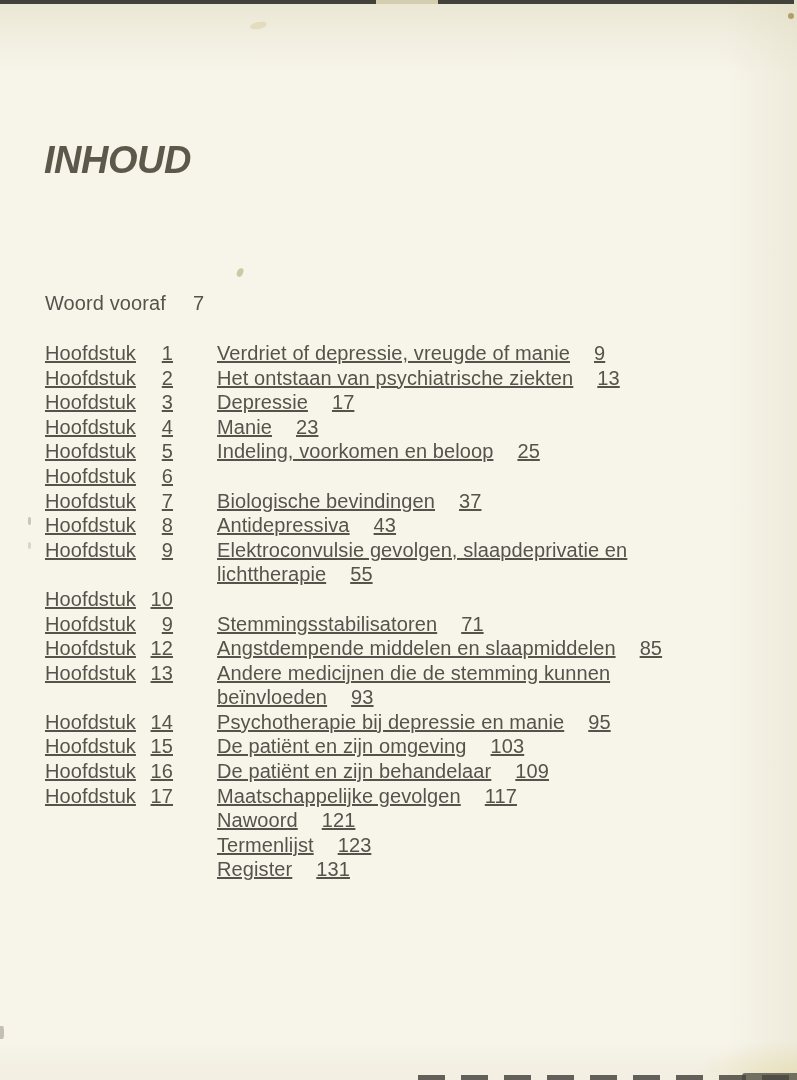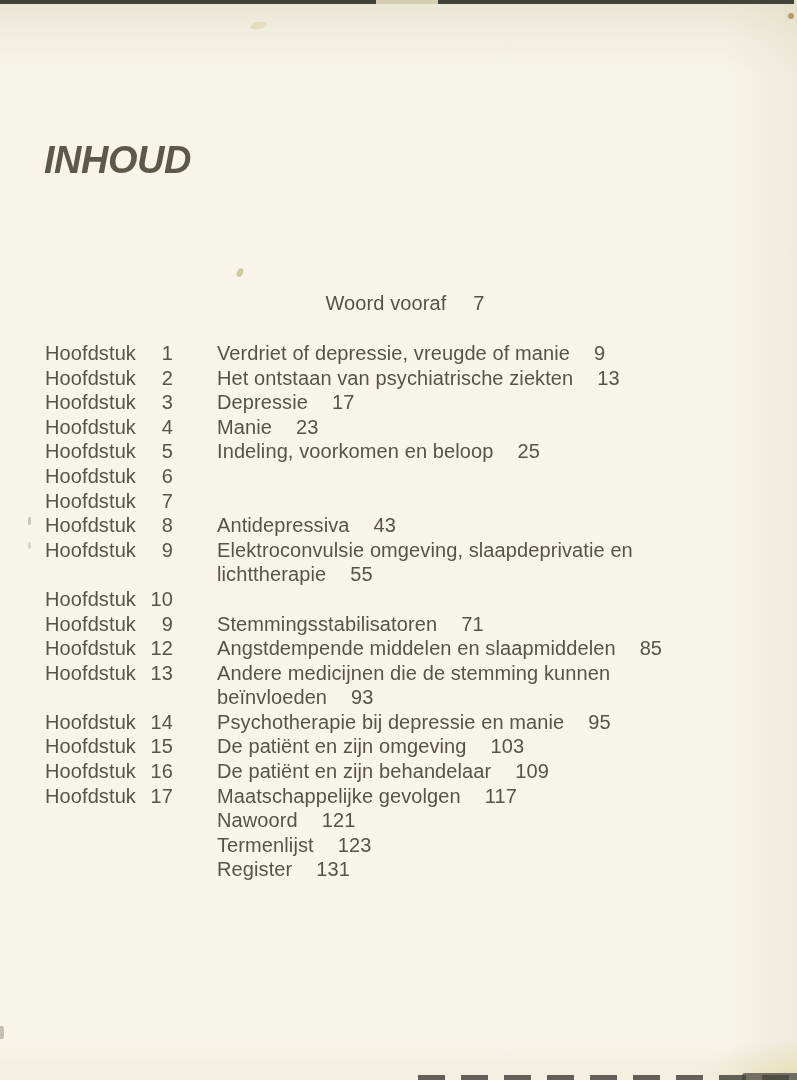--- a/index.html
+++ b/index.html
@@ -48,26 +48,27 @@
   }
   .content {
     position: absolute;
     left: 45px;
     top: 291px;
     width: 720px;
     font-size: 20px;
     line-height: 24.6px;
     letter-spacing: 0.1px;
   }
-  .preface { margin-bottom: 25.4px; text-align: center; }
+  .preface { margin-bottom: 25.4px; }
   .pg { margin-left: 24px; }
   .preface .pg { margin-left: 27px; }
   .toc-row {
     display: grid;
     grid-template-columns: 103px 25px 44px auto;
+    text-decoration: underline;
   }
   .c-num { text-align: right; }
   .c-title .t { white-space: pre-line; }
   
   .artifact { position: absolute; pointer-events: none; }
   .speck-squiggle {
     left: 237px; top: 268px; width: 6px; height: 9px;
     background: #c6c19b; border-radius: 60% 40% 50% 50%;
     transform: rotate(18deg); opacity: 0.85;
   }
@@ -141,32 +142,33 @@
   </div>
         <div class="toc-row">
     <span class="c-label">Hoofdstuk</span>
     <span class="c-num">6</span>
     <span class="c-sp"></span>
   </div>
         <div class="toc-row">
     <span class="c-label">Hoofdstuk</span>
     <span class="c-num">7</span>
     <span class="c-sp"></span>
+    <span class="c-title"><span class="t">Biologische bevindingen</span><span class="pg">37</span></span>
   </div>
         <div class="toc-row">
     <span class="c-label">Hoofdstuk</span>
     <span class="c-num">8</span>
     <span class="c-sp"></span>
     <span class="c-title"><span class="t">Antidepressiva</span><span class="pg">43</span></span>
   </div>
         <div class="toc-row">
     <span class="c-label">Hoofdstuk</span>
     <span class="c-num">9</span>
     <span class="c-sp"></span>
-    <span class="c-title"><span class="t">Elektroconvulsie omgeving, slaapdeprivatie en
+    <span class="c-title"><span class="t">Elektroconvulsie gevolgen, slaapdeprivatie en
 lichttherapie</span><span class="pg">55</span></span>
   </div>
         <div class="toc-row">
     <span class="c-label">Hoofdstuk</span>
     <span class="c-num">10</span>
     <span class="c-sp"></span>
   </div>
         <div class="toc-row">
     <span class="c-label">Hoofdstuk</span>
     <span class="c-num">9</span>

